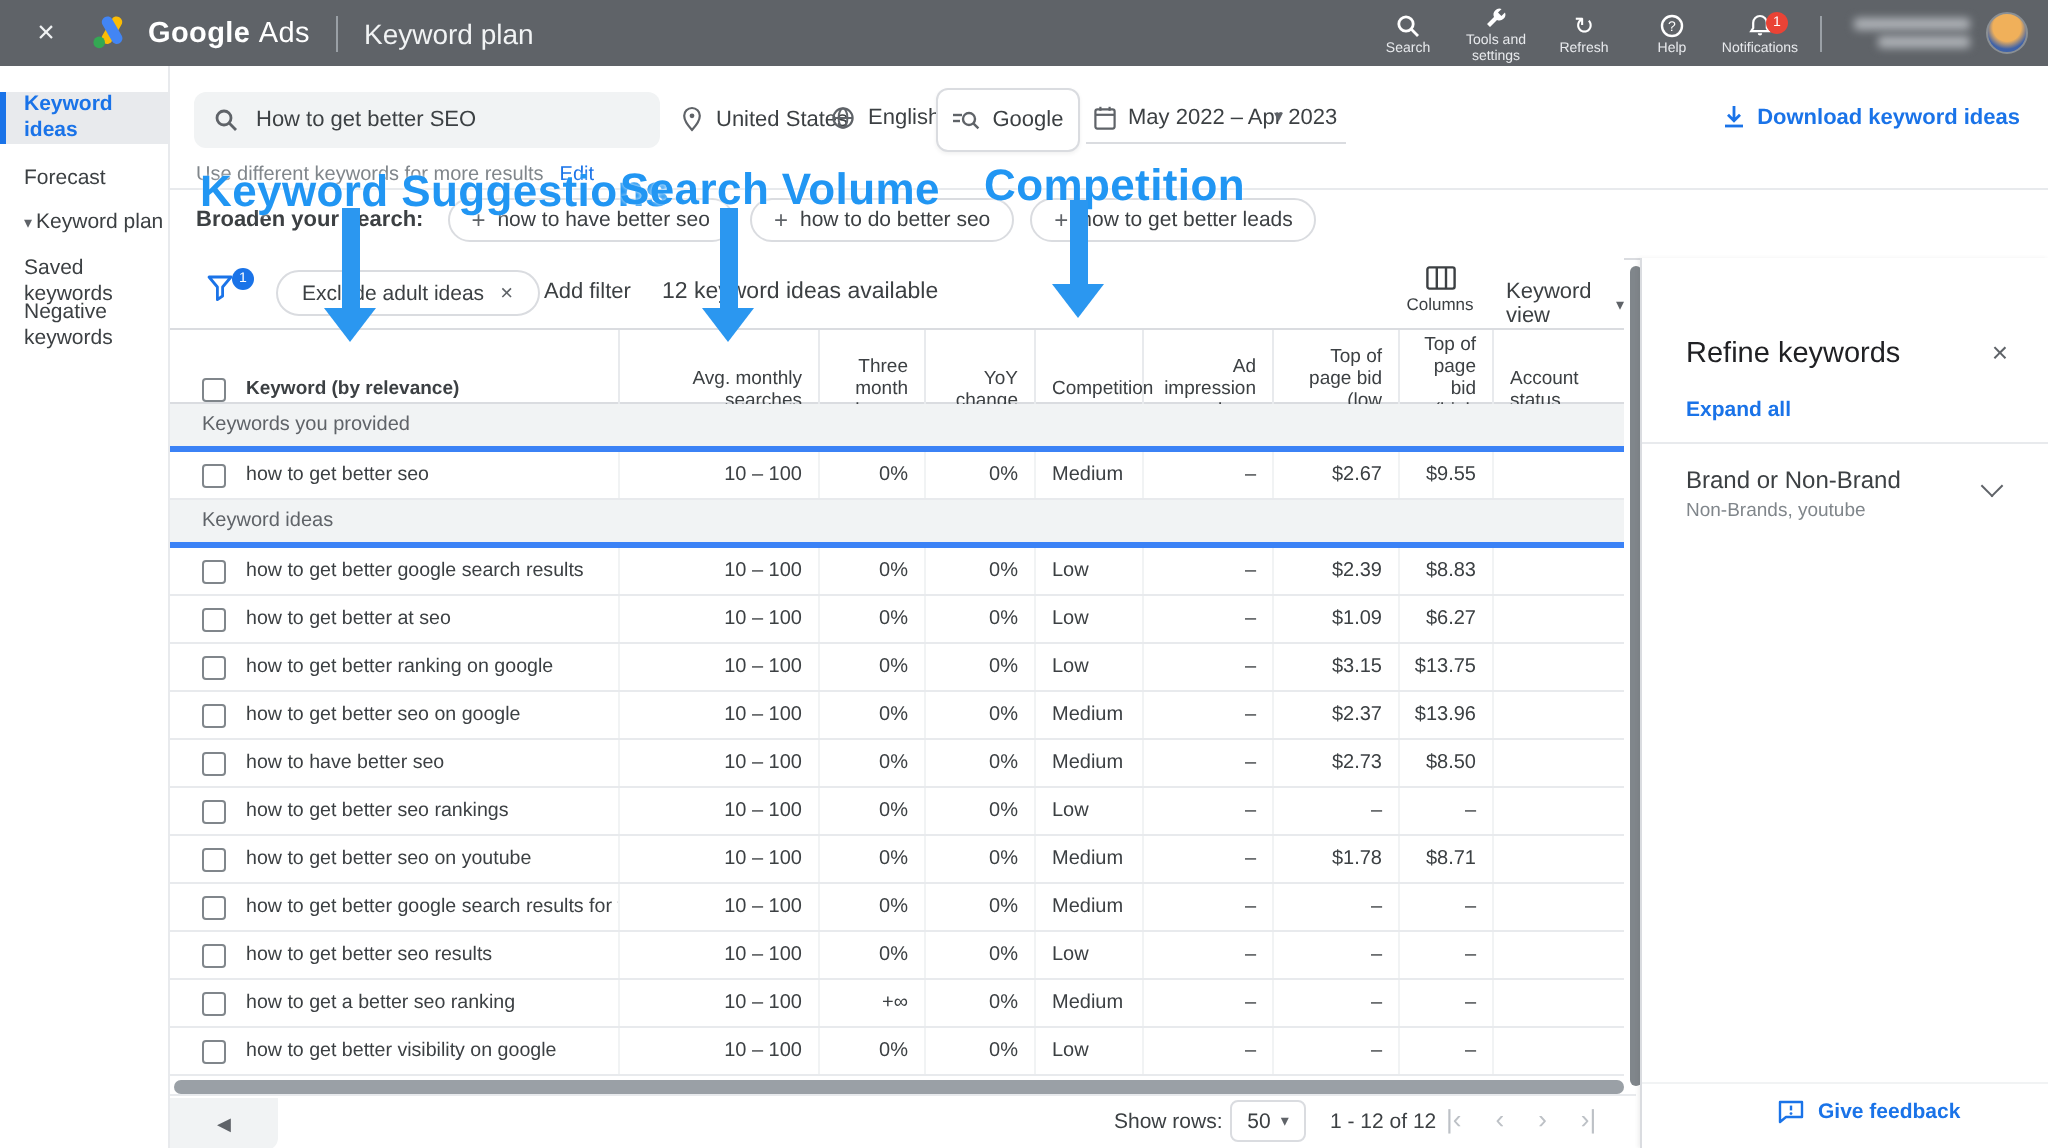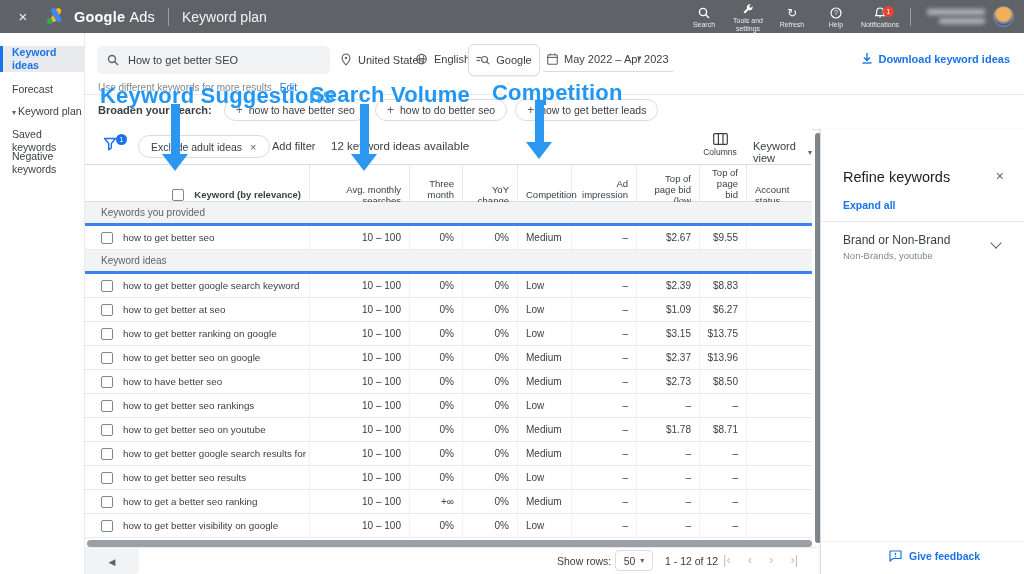--- a/index.html
+++ b/index.html
@@ -65,21 +65,21 @@
   .columnsbtn { position:absolute; left:612px; top:4px; width:46px; display:flex; flex-direction:column; align-items:center; gap:2px; cursor:pointer; }
   .columnsbtn .lb { font-size:8.5px; color:#3c4043; }
   .viewsel { position:absolute; left:668px; top:11px; font-size:11px; color:#3c4043; cursor:pointer; display:flex; gap:6px; align-items:center; }
   .viewsel .c { font-size:8px; color:#5f6368; }
 
   
   .thead { position:absolute; left:0; top:131px; width:727px; height:38px; border-top:1px solid #dadce0; border-bottom:1px solid #dadce0; display:grid; grid-template-columns:225px 100px 53px 55px 54px 65px 63px 47px 65px; font-size:9.5px; color:#3c4043; }
   .thead .th { border-right:1px solid #e8eaed; display:flex; align-items:center; padding:2px 8px; line-height:11px; }
   .thead .th:last-child { border-right:none; }
   .thead .th.r, .trow .td.r { justify-content:flex-end; text-align:right; }
-  .th0 { gap:10px; padding-left:16px !important;justify-content:flex-end; }
+  .th0 { gap:10px; padding-left:16px !important; }
   .tbody { position:absolute; left:0; top:169px; width:727px; }
   .tsection { height:24px; background:#f1f3f4; border-bottom:3px solid #3b82f6; display:flex; align-items:center; padding-left:16px; font-size:10px; color:#5f6368; }
   .trow { height:24px; border-bottom:1px solid #e8eaed; display:grid; grid-template-columns:225px 100px 53px 55px 54px 65px 63px 47px 65px; font-size:10px; color:#3c4043; background:#fff; }
   .trow .td { border-right:1px solid #f1f3f4; display:flex; align-items:center; padding:0 8px; overflow:hidden; white-space:nowrap; }
   .trow .td:last-child { border-right:none; }
   .td0 { gap:10px; padding-left:16px !important; }
   .cb { width:12px; height:12px; border:1.5px solid #80868b; border-radius:2px; background:#fff; flex:0 0 auto; cursor:pointer; }
   .kwtext { font-size:9.8px; }
 
   
@@ -337,21 +337,21 @@
           <div class="td">Medium</div>
           <div class="td r">–</div>
           <div class="td r">$2.67</div>
           <div class="td r">$9.55</div>
           <div class="td"></div>
         </div>
         <div class="tsection">Keyword ideas</div>
         <div class="trow">
           <div class="td td0">
             <span class="cb"></span>
-            <span class="kwtext">how to get better google search keyword</span>
+            <span class="kwtext">how to get better google search results</span>
           </div>
           <div class="td r">10 – 100</div>
           <div class="td r">0%</div>
           <div class="td r">0%</div>
           <div class="td">Low</div>
           <div class="td r">–</div>
           <div class="td r">$2.39</div>
           <div class="td r">$8.83</div>
           <div class="td"></div>
         </div>

